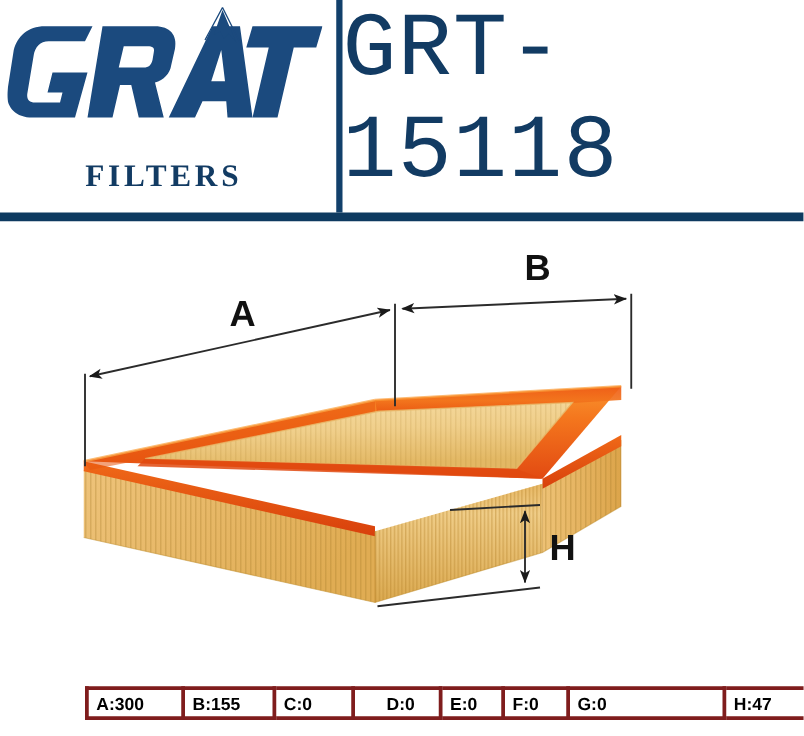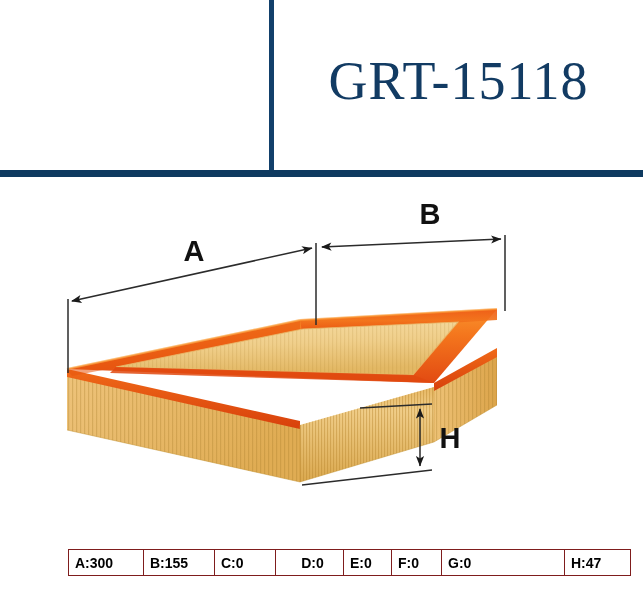--- a/index.html
+++ b/index.html
@@ -63,22 +63,22 @@
   }
 
   
   #part-number {
     position: absolute;
     left: 274px; top: 0px;
     width: 369px; height: 170px;
     display: flex;
     align-items: center;
     justify-content: center;
-    font-family: Liberation Serif, serif;
-    font-size: 54px;
+    font-family: Liberation Mono, monospace;
+    font-size: 72px;
     color: #123b63;
     letter-spacing: 1px;
     padding-bottom: 8px;
     box-sizing: border-box;
   }
 
   
   #diagram {
     position: absolute;
     left: 0px; top: 177px;
@@ -91,38 +91,60 @@
     left: 68px; top: 549px;
     width: 506px; height: 27px;
   }
   table.spec {
     border-collapse: collapse;
     width: 506px;
     height: 27px;
     table-layout: fixed;
   }
   table.spec td {
-    border: 1px solid #7f1d1d;
+    border: 3px solid #7f1d1d;
     font-family: "Liberation Sans", sans-serif;
     font-weight: bold;
     font-size: 14px;
     color: #000000;
     padding: 0 0 0 6px;
     white-space: nowrap;
     vertical-align: middle;
     background: #ffffff;
   }
 </style>
 </head>
 <body>
 
 <div id="page">
 
   <div id="header">
 
+    <div id="logo-block">
+
+      <svg id="logo-mark" viewBox="0 0 252 125">
+        <g fill="#1b4a7e">
+
+          <path d="M68 19 H30 C16 19 8 27 5 38 L0 70 C-2 82 5 92 20 92 H54 L64 56 H36 L32 72 H44 L42 80 H22 C17 80 15 77 16 72 L21 42 C22 36 26 31 33 31 H62 Z"></path>
+
+          <path d="M76 19 H118 C130 19 136 26 134 37 L131 50 C130 57 125 62 118 64 L125 92 H105 L99 66 H90 L84 92 H64 Z M93 35 L89 52 H109 C113 52 115 50 116 46 L117 40 C118 36 116 35 112 35 Z"></path>
+
+          <path d="M164 19 H186 L196 92 H176 L175 79 H156 L150 92 H129 Z M163 63 H174 L171 38 Z"></path>
+
+          <path d="M196 19 H252 L247 36 H229 L216 92 H196 L209 36 H191 Z"></path>
+        </g>
+
+        <g stroke="#1b4a7e" stroke-width="1.1" fill="none">
+          <path d="M172 4 L158 30 M172 4 L186 32"></path>
+        </g>
+        <path d="M172 6 L165 26 L170 23 L173 29 L177 25 L183 32 Z" fill="#1b4a7e"></path>
+      </svg>
+
+      <div id="logo-subtitle">FILTERS</div>
+    </div>
 
     <div id="header-divider"></div>
 
     <div id="part-number">GRT-15118</div>
   </div>
 
   <div id="header-rule"></div>
 
   <svg id="diagram" viewBox="0 0 643 360">
     <defs>

